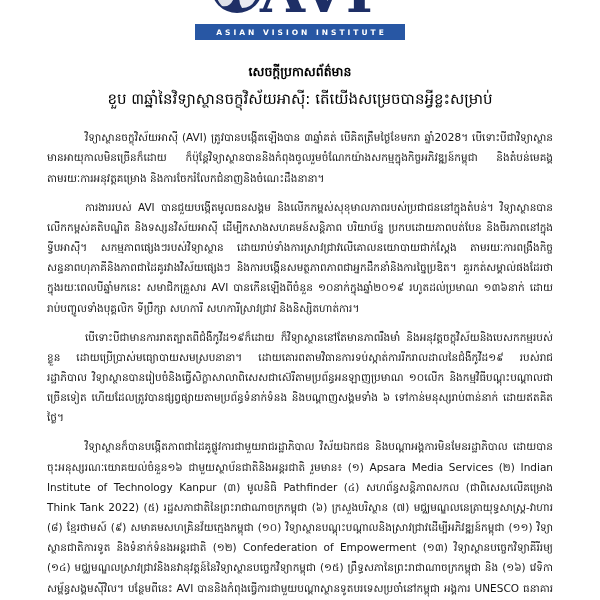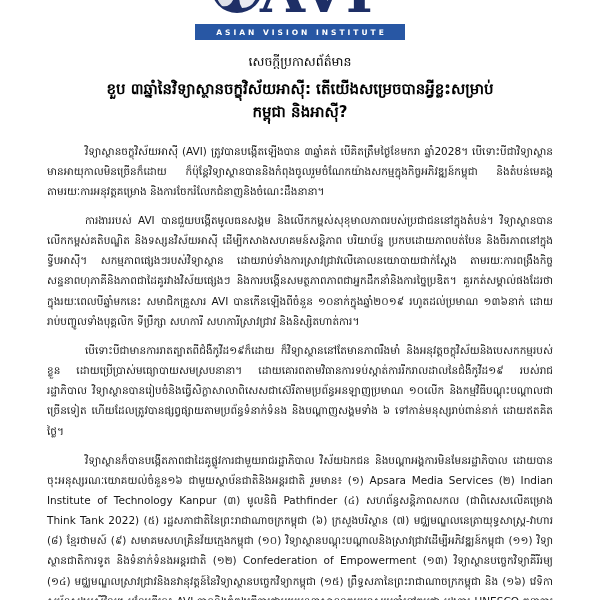--- a/index.html
+++ b/index.html
@@ -27,30 +27,30 @@
     color:#ffffff;
     font-size:7.5px;
     font-weight:bold;
     letter-spacing:3px;
     text-align:center;
     padding:4px 0 3px 3px;
     white-space:nowrap;
   }
   
   .kicker {
-    margin-top:14px;
+    margin-top:24px;
     text-align:center;
-    font-weight:normal;
+    font-weight:bold;
     font-size:12.5px;
     color:#000000;
   }
   .doc-title {
     margin:6px 40px 0;
     text-align:center;
-    font-weight:bold;
+    font-weight:normal;
     font-size:15px;
     line-height:1.55;
     color:#000000;
   }
   .body-text {
     margin:16px 35px 0;
     font-size:10.5px;
     line-height:1.92;
     text-align:justify;
     color:#161616;
@@ -73,21 +73,20 @@
 
         <text x="50" y="52" font-family="DejaVu Serif, serif" font-weight="bold" font-size="58" fill="#1E2F66">AVI</text>
       </svg>
     </div>
     <div class="logo-banner">ASIAN VISION INSTITUTE</div>
   </div>
 
   <div class="kicker">សេចក្តីប្រកាសព័ត៌មាន</div>
   <div class="doc-title">
     <div>ខួប ៣ឆ្នាំនៃវិទ្យាស្ថានចក្ខុវិស័យអាស៊ី: តើយើងសម្រេចបានអ្វីខ្លះសម្រាប់</div>
-    <div>កម្ពុជា និងអាស៊ី?</div>
   </div>
 
   <div class="body-text">
     <p>វិទ្យាស្ថានចក្ខុវិស័យអាស៊ី (AVI) ត្រូវបានបង្កើតឡើងបាន ៣ឆ្នាំគត់ បើគិតត្រឹមថ្ងៃខែមករា ឆ្នាំ2028។ បើទោះបីជាវិទ្យាស្ថានមានអាយុកាលមិនច្រើនក៏ដោយ ក៏ប៉ុន្តែវិទ្យាស្ថានបាននិងកំពុងចូលរួមចំណែកយ៉ាងសកម្មក្នុងកិច្ចអភិវឌ្ឍន៍កម្ពុជា និងតំបន់មេគង្គ តាមរយៈការអនុវត្តគម្រោង និងការចែករំលែកជំនាញនិងចំណេះដឹងនានា។</p>
     <p>ការងាររបស់ AVI បានជួយបង្កើតមូលធនសង្គម និងលើកកម្ពស់សុខុមាលភាពរបស់ប្រជាជននៅក្នុងតំបន់។ វិទ្យាស្ថានបានលើកកម្ពស់គតិបណ្ឌិត និងទស្សនវិស័យអាស៊ី ដើម្បីកសាងសហគមន៍សន្តិភាព បរិយាប័ន្ន ប្រកបដោយភាពបត់បែន និងចីរភាពនៅក្នុងទ្វីបអាស៊ី។ សកម្មភាពផ្សេងៗរបស់វិទ្យាស្ថាន ដោយរាប់ទាំងការស្រាវជ្រាវលើគោលនយោបាយជាក់ស្តែង តាមរយៈការពង្រឹងកិច្ចសន្ទនាពហុភាគីនិងភាពជាដៃគូរវាងវិស័យផ្សេងៗ និងការបង្កើនសមត្ថភាពភាពជាអ្នកដឹកនាំនិងការច្នៃប្រឌិត។ គួរកត់សម្គាល់ផងដែរថា ក្នុងរយៈពេលបីឆ្នាំមកនេះ សមាជិកគ្រួសារ AVI បានកើនឡើងពីចំនួន ១០នាក់ក្នុងឆ្នាំ២០១៩ រហូតដល់ប្រមាណ ១៣៦នាក់ ដោយរាប់បញ្ចូលទាំងបុគ្គលិក ទីប្រឹក្សា សហការី សហការីស្រាវជ្រាវ និងនិស្សិតហាត់ការ។</p>
     <p>បើទោះបីជាមានការរាតត្បាតពីជំងឺកូវីដ១៩ក៏ដោយ ក៏វិទ្យាស្ថាននៅតែមានភាពរឹងមាំ និងអនុវត្តចក្ខុវិស័យនិងបេសកកម្មរបស់ខ្លួន ដោយប្រើប្រាស់មធ្យោបាយសមស្របនានា។ ដោយគោរពតាមវិធានការទប់ស្កាត់ការរីករាលដាលនៃជំងឺកូវីដ១៩ របស់រាជរដ្ឋាភិបាល វិទ្យាស្ថានបានរៀបចំនិងធ្វើសិក្ខាសាលាពិសេសជាស៊េរីតាមប្រព័ន្ធអនឡាញប្រមាណ ១០លើក និងកម្មវិធីបណ្ដុះបណ្ដាលជាច្រើនទៀត ហើយដែលត្រូវបានផ្សព្វផ្សាយតាមប្រព័ន្ធទំនាក់ទំនង និងបណ្ដាញសង្គមទាំង ៦ ទៅកាន់មនុស្សរាប់ពាន់នាក់ ដោយឥតគិតថ្លៃ។</p>
     <p>វិទ្យាស្ថានក៏បានបង្កើតភាពជាដៃគូផ្លូវការជាមួយរាជរដ្ឋាភិបាល វិស័យឯកជន និងបណ្ដាអង្គការមិនមែនរដ្ឋាភិបាល ដោយបានចុះអនុស្សរណៈយោគយល់ចំនួន១៦ ជាមួយស្ថាប័នជាតិនិងអន្តរជាតិ រួមមាន៖ (១) Apsara Media Services (២) Indian Institute of Technology Kanpur (៣) មូលនិធិ Pathfinder (៤) សហព័ន្ធសន្តិភាពសកល (ជាពិសេសលើគម្រោង Think Tank 2022) (៥) រដ្ឋសភាជាតិនៃព្រះរាជាណាចក្រកម្ពុជា (៦) ក្រសួងបរិស្ថាន (៧) មជ្ឈមណ្ឌលនេត្រាយុទ្ធសាស្ត្រ-វាហារ (៨) ខ្មែរថាមស៍ (៩) សមាគមសហគ្រិនវ័យក្មេងកម្ពុជា (១០) វិទ្យាស្ថានបណ្ដុះបណ្ដាលនិងស្រាវជ្រាវដើម្បីអភិវឌ្ឍន៍កម្ពុជា (១១) វិទ្យាស្ថានជាតិការទូត និងទំនាក់ទំនងអន្តរជាតិ (១២) Confederation of Empowerment (១៣) វិទ្យាស្ថានបច្ចេកវិទ្យាគីរីរម្យ (១៤) មជ្ឈមណ្ឌលស្រាវជ្រាវនិងនវានុវត្តន៍នៃវិទ្យាស្ថានបច្ចេកវិទ្យាកម្ពុជា (១៥) ព្រឹទ្ធសភានៃព្រះរាជាណាចក្រកម្ពុជា និង (១៦) វេទិកាសម្ព័ន្ធសង្គមស៊ីវិល។ បន្ថែមពីនេះ AVI បាននិងកំពុងធ្វើការជាមួយបណ្ដាស្ថានទូតបរទេសប្រចាំនៅកម្ពុជា អង្គការ UNESCO ធនាគារអភិវឌ្ឍន៍អាស៊ី(ADB) និងបណ្ដាអង្គការជាតិ និងអន្តរជាតិផ្សេងទៀតផងដែរ។</p>
   </div>
 
 </div>

